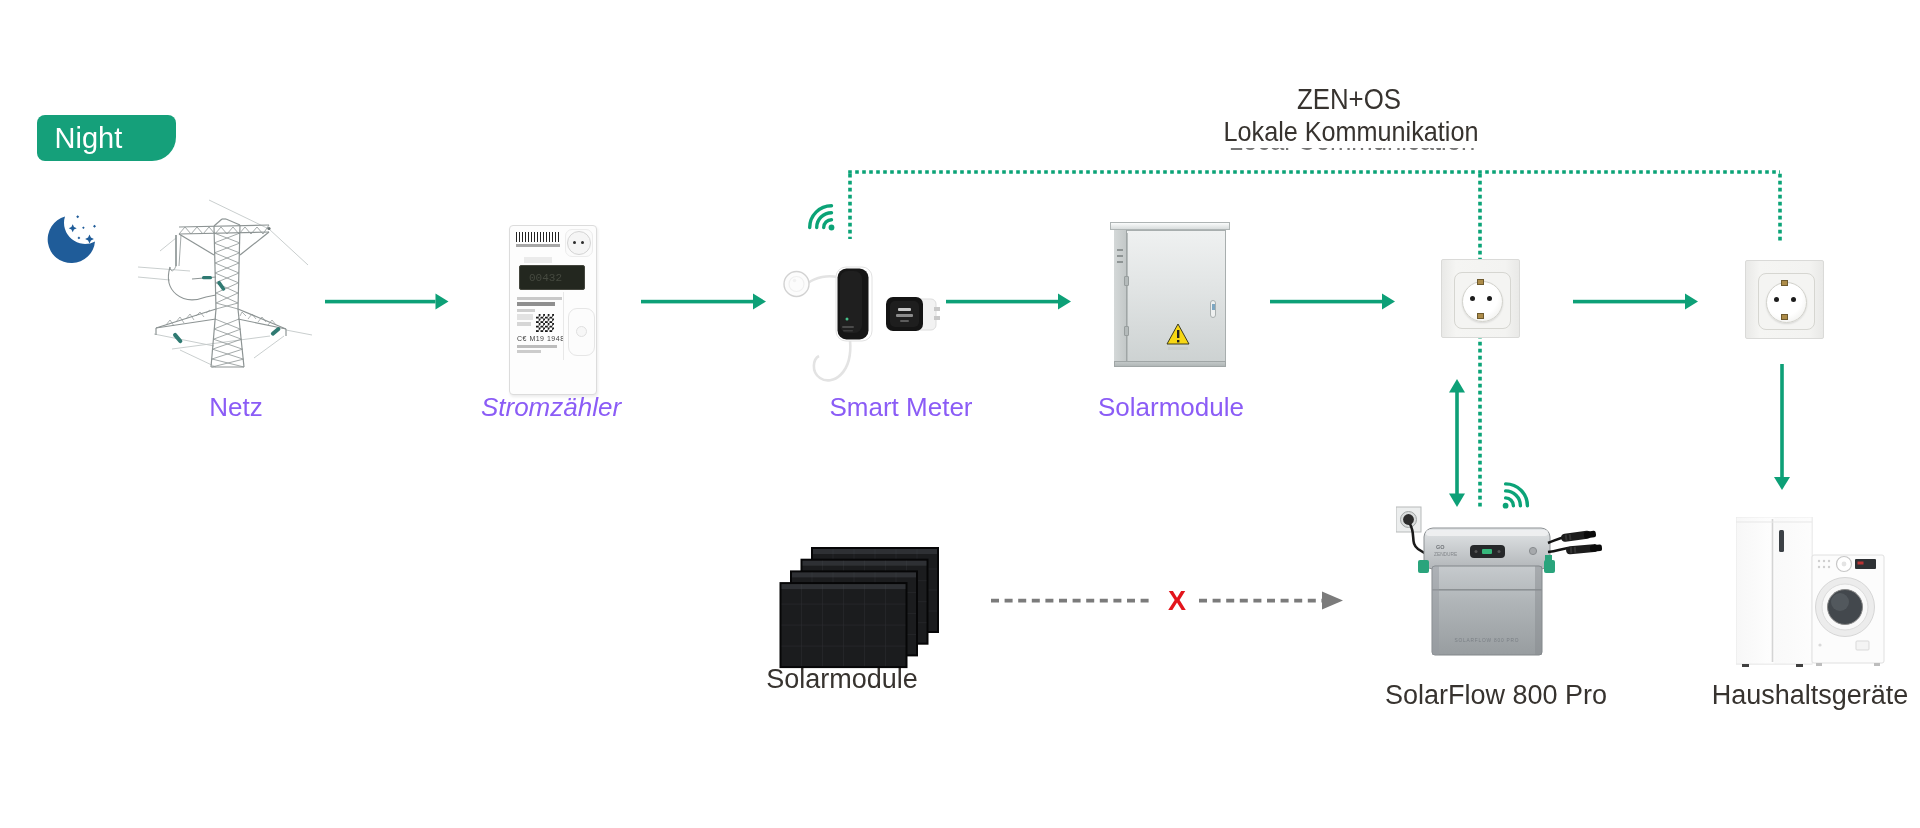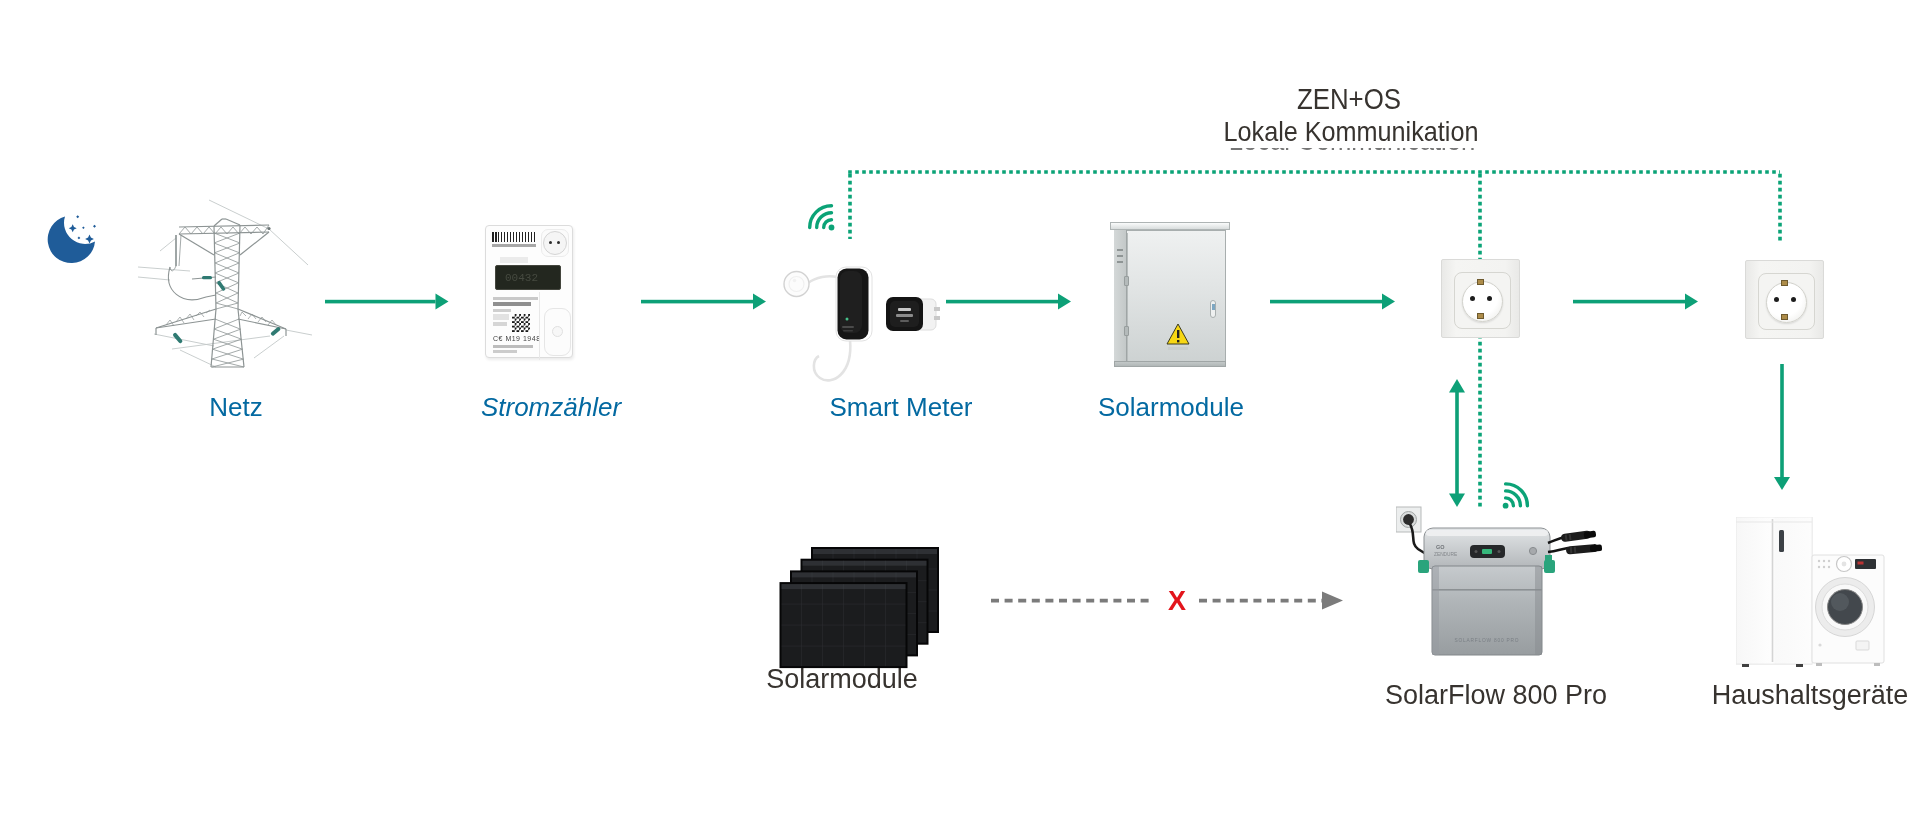--- a/index.html
+++ b/index.html
@@ -1,20 +1,20 @@
 <!DOCTYPE html>
 <html><head>
 <meta charset="utf-8">
 <style>
   html,body{margin:0;padding:0;background:#fff;}
   *{box-sizing:border-box;}
   #stage{position:relative;width:1920px;height:828px;background:#fff;overflow:hidden;
          font-family:"Liberation Sans",sans-serif;}
   .abs{position:absolute;}
-  .lbl{position:absolute;color:#0369a1;font-size:26px;white-space:nowrap;transform:translateX(-50%);}
+  .lbl{position:absolute;color:#8b5cf6;font-size:26px;white-space:nowrap;transform:translateX(-50%);}
   .lbl2{position:absolute;color:#37332f;font-size:27px;white-space:nowrap;transform:translateX(-50%);}
 </style>
 </head>
 <body>
 <div id="stage">
 
   <svg class="abs" style="left:0;top:0;z-index:1" width="1920" height="828" viewBox="0 0 1920 828">
 
     <g stroke="#0ba377" stroke-width="3.6" fill="none" stroke-dasharray="3.6 3.4">
       <path d="M848.2,172 H1780"></path>
@@ -58,20 +58,24 @@
     <circle cx="1505.6" cy="505.7" r="2.9" fill="#0ba377"></circle>
 
     <g stroke="#7b7b7b" stroke-width="3.6" fill="none" stroke-dasharray="8 5.6">
       <path d="M991,600.6 H1153"></path>
       <path d="M1199,600.6 H1322"></path>
     </g>
     <polygon points="1322,591.6 1343,600.6 1322,609.6" fill="#7b7b7b"></polygon>
     <text x="1177" y="610" font-size="27" font-weight="bold" fill="#e3151c" text-anchor="middle">X</text>
   </svg>
 
+  <div class="abs" style="left:37px;top:115px;width:139px;height:46px;background:#15a07a;
+       border-radius:8px 8px 24px 8px;z-index:2;">
+    <div style="color:#fff;font-size:29px;padding-left:17.5px;line-height:47px;transform:scaleX(1);transform-origin:left center;">Night</div>
+  </div>
 
   <svg class="abs" style="left:45px;top:209px;z-index:2" width="54" height="56" viewBox="0 0 54 56">
     <path d="M 20,7.6 A 23.7 23.7 0 1 0 50,32.4 A 21 21 0 0 1 20,7.6 Z" fill="#1f5c99"></path>
     <g fill="#1f5c99">
       <path d="M27.7,15.3 l1.3,2.7 2.7,1.3 -2.7,1.3 -1.3,2.7 -1.3,-2.7 -2.7,-1.3 2.7,-1.3 Z"></path>
       <path d="M44.5,25.6 l1.4,3 3,1.4 -3,1.4 -1.4,3 -1.4,-3 -3,-1.4 3,-1.4 Z"></path>
       <path d="M32.7,6.3 l1.5,1.5 -1.5,1.5 -1.5,-1.5 Z"></path>
       <path d="M38.4,17.5 l1.3,1.3 -1.3,1.3 -1.3,-1.3 Z"></path>
       <path d="M49.5,15.7 l1.5,1.5 -1.5,1.5 -1.5,-1.5 Z"></path>
       <path d="M33.9,27.5 l1.4,1.4 -1.4,1.4 -1.4,-1.4 Z"></path>
@@ -182,21 +186,21 @@
     <g fill="#2f7a72">
       <rect x="72" y="81" width="10" height="3.2" rx="1.5"></rect>
       <rect x="89.5" y="85.5" width="3.6" height="11" rx="1.6" transform="rotate(-35 91 91)"></rect>
       <rect x="45.5" y="137.5" width="4" height="12" rx="1.8" transform="rotate(-40 47 143)"></rect>
       <rect x="144" y="131" width="4" height="11" rx="1.8" transform="rotate(50 146 136)"></rect>
     </g>
     <circle cx="139" cy="33.5" r="1.6" fill="#6d7676"></circle>
   </svg>
   <div class="lbl" style="left:236px;top:392px;">Netz</div>
 
-  <div class="abs" style="left:485px;top:225px;width:88px;height:133px;background:#fdfdfd;
+  <div class="abs" style="left:509px;top:225px;width:88px;height:170px;background:#fdfdfd;
        border:1px solid #dcdcdc;border-radius:4px;z-index:2;box-shadow:1px 2px 3px rgba(0,0,0,0.08);">
     <div class="abs" style="left:6px;top:6px;width:44px;height:10px;background:repeating-linear-gradient(90deg,#222 0 1.5px,#fff 1.5px 3px);"></div>
     <div class="abs" style="left:6px;top:18px;width:44px;height:3px;background:#a8a8a8;"></div>
     <div class="abs" style="left:14px;top:31px;width:28px;height:6px;background:#ebebeb;"></div>
     <div class="abs" style="left:55px;top:3px;width:28px;height:28px;border-radius:7px;background:#fbfbfb;border:1px solid #ececec;"></div>
     <div class="abs" style="left:57px;top:5px;width:24px;height:24px;border-radius:50%;background:#f5f5f5;border:1px solid #d4d4d4;"></div>
     <div class="abs" style="left:63px;top:15px;width:3.4px;height:3.4px;border-radius:50%;background:#2c2c2c;"></div>
     <div class="abs" style="left:71px;top:15px;width:3.4px;height:3.4px;border-radius:50%;background:#2c2c2c;"></div>
     <div class="abs" style="left:9px;top:39px;width:66px;height:25px;background:#23271f;border-radius:2px;border:1px solid #44463e;">
       <div class="abs" style="left:9px;top:8px;width:44px;height:9px;color:#464a40;font-size:11px;font-family:'Liberation Mono',monospace;line-height:9px;">00432</div>

